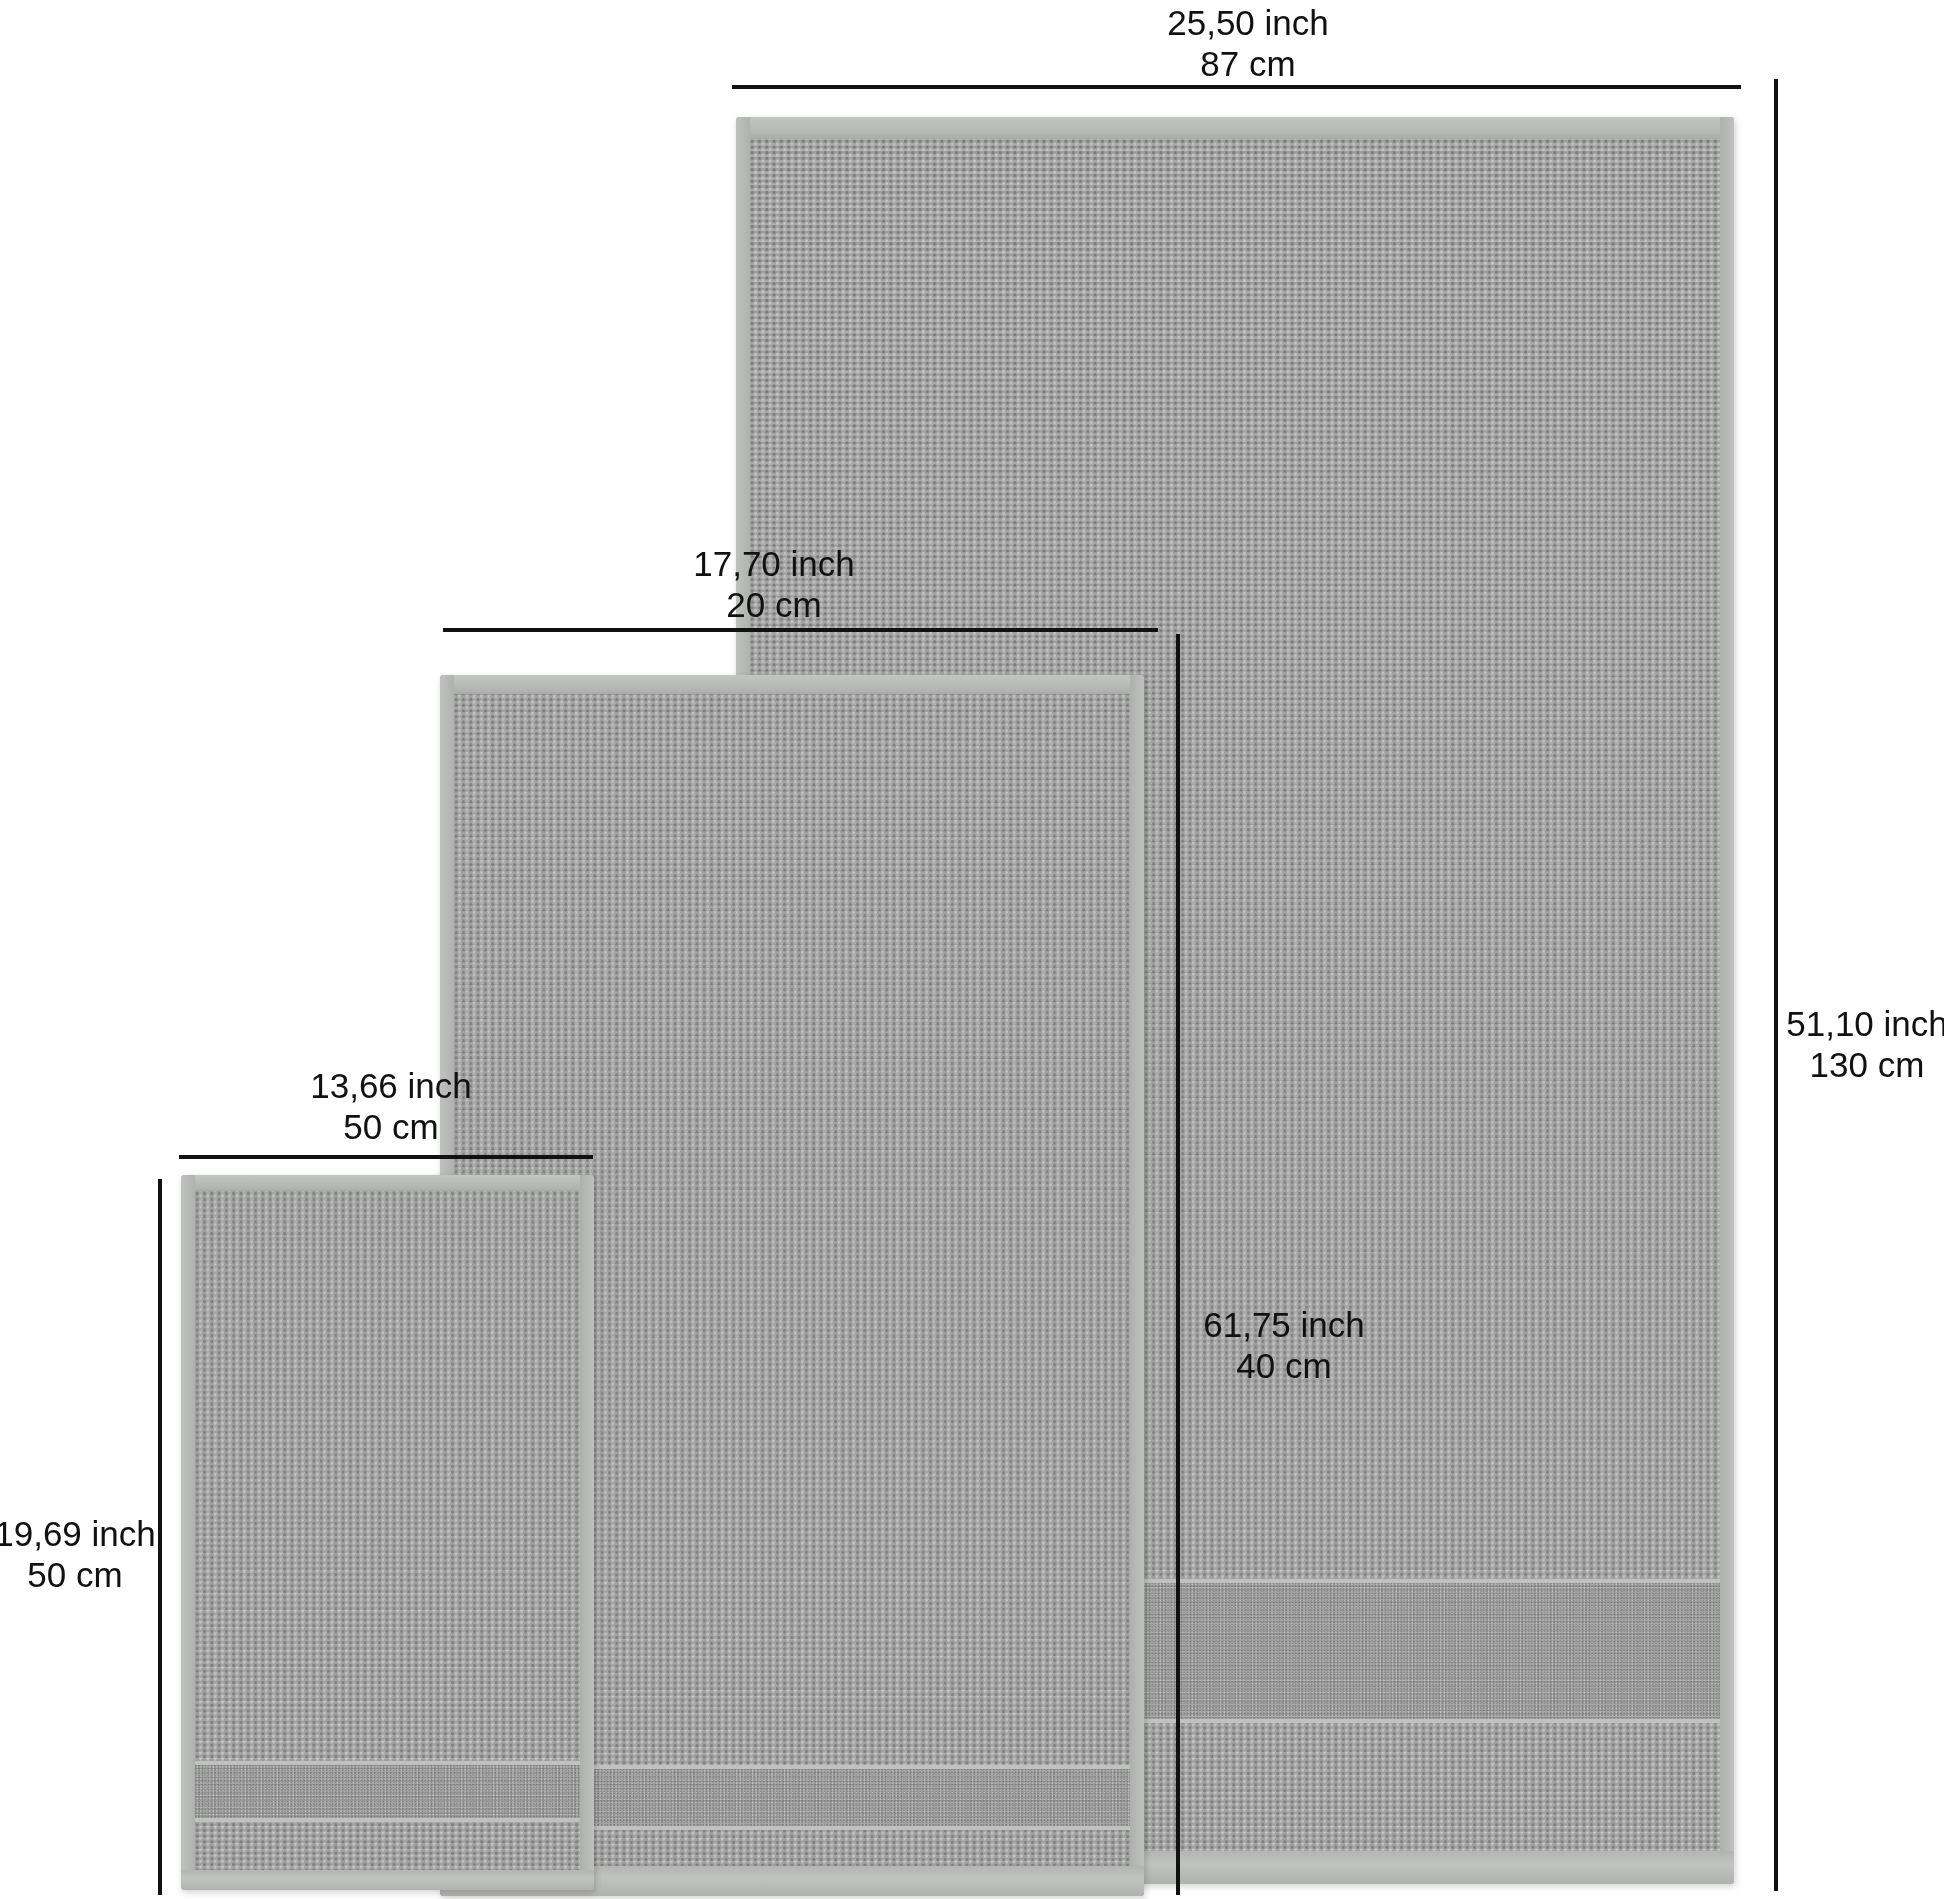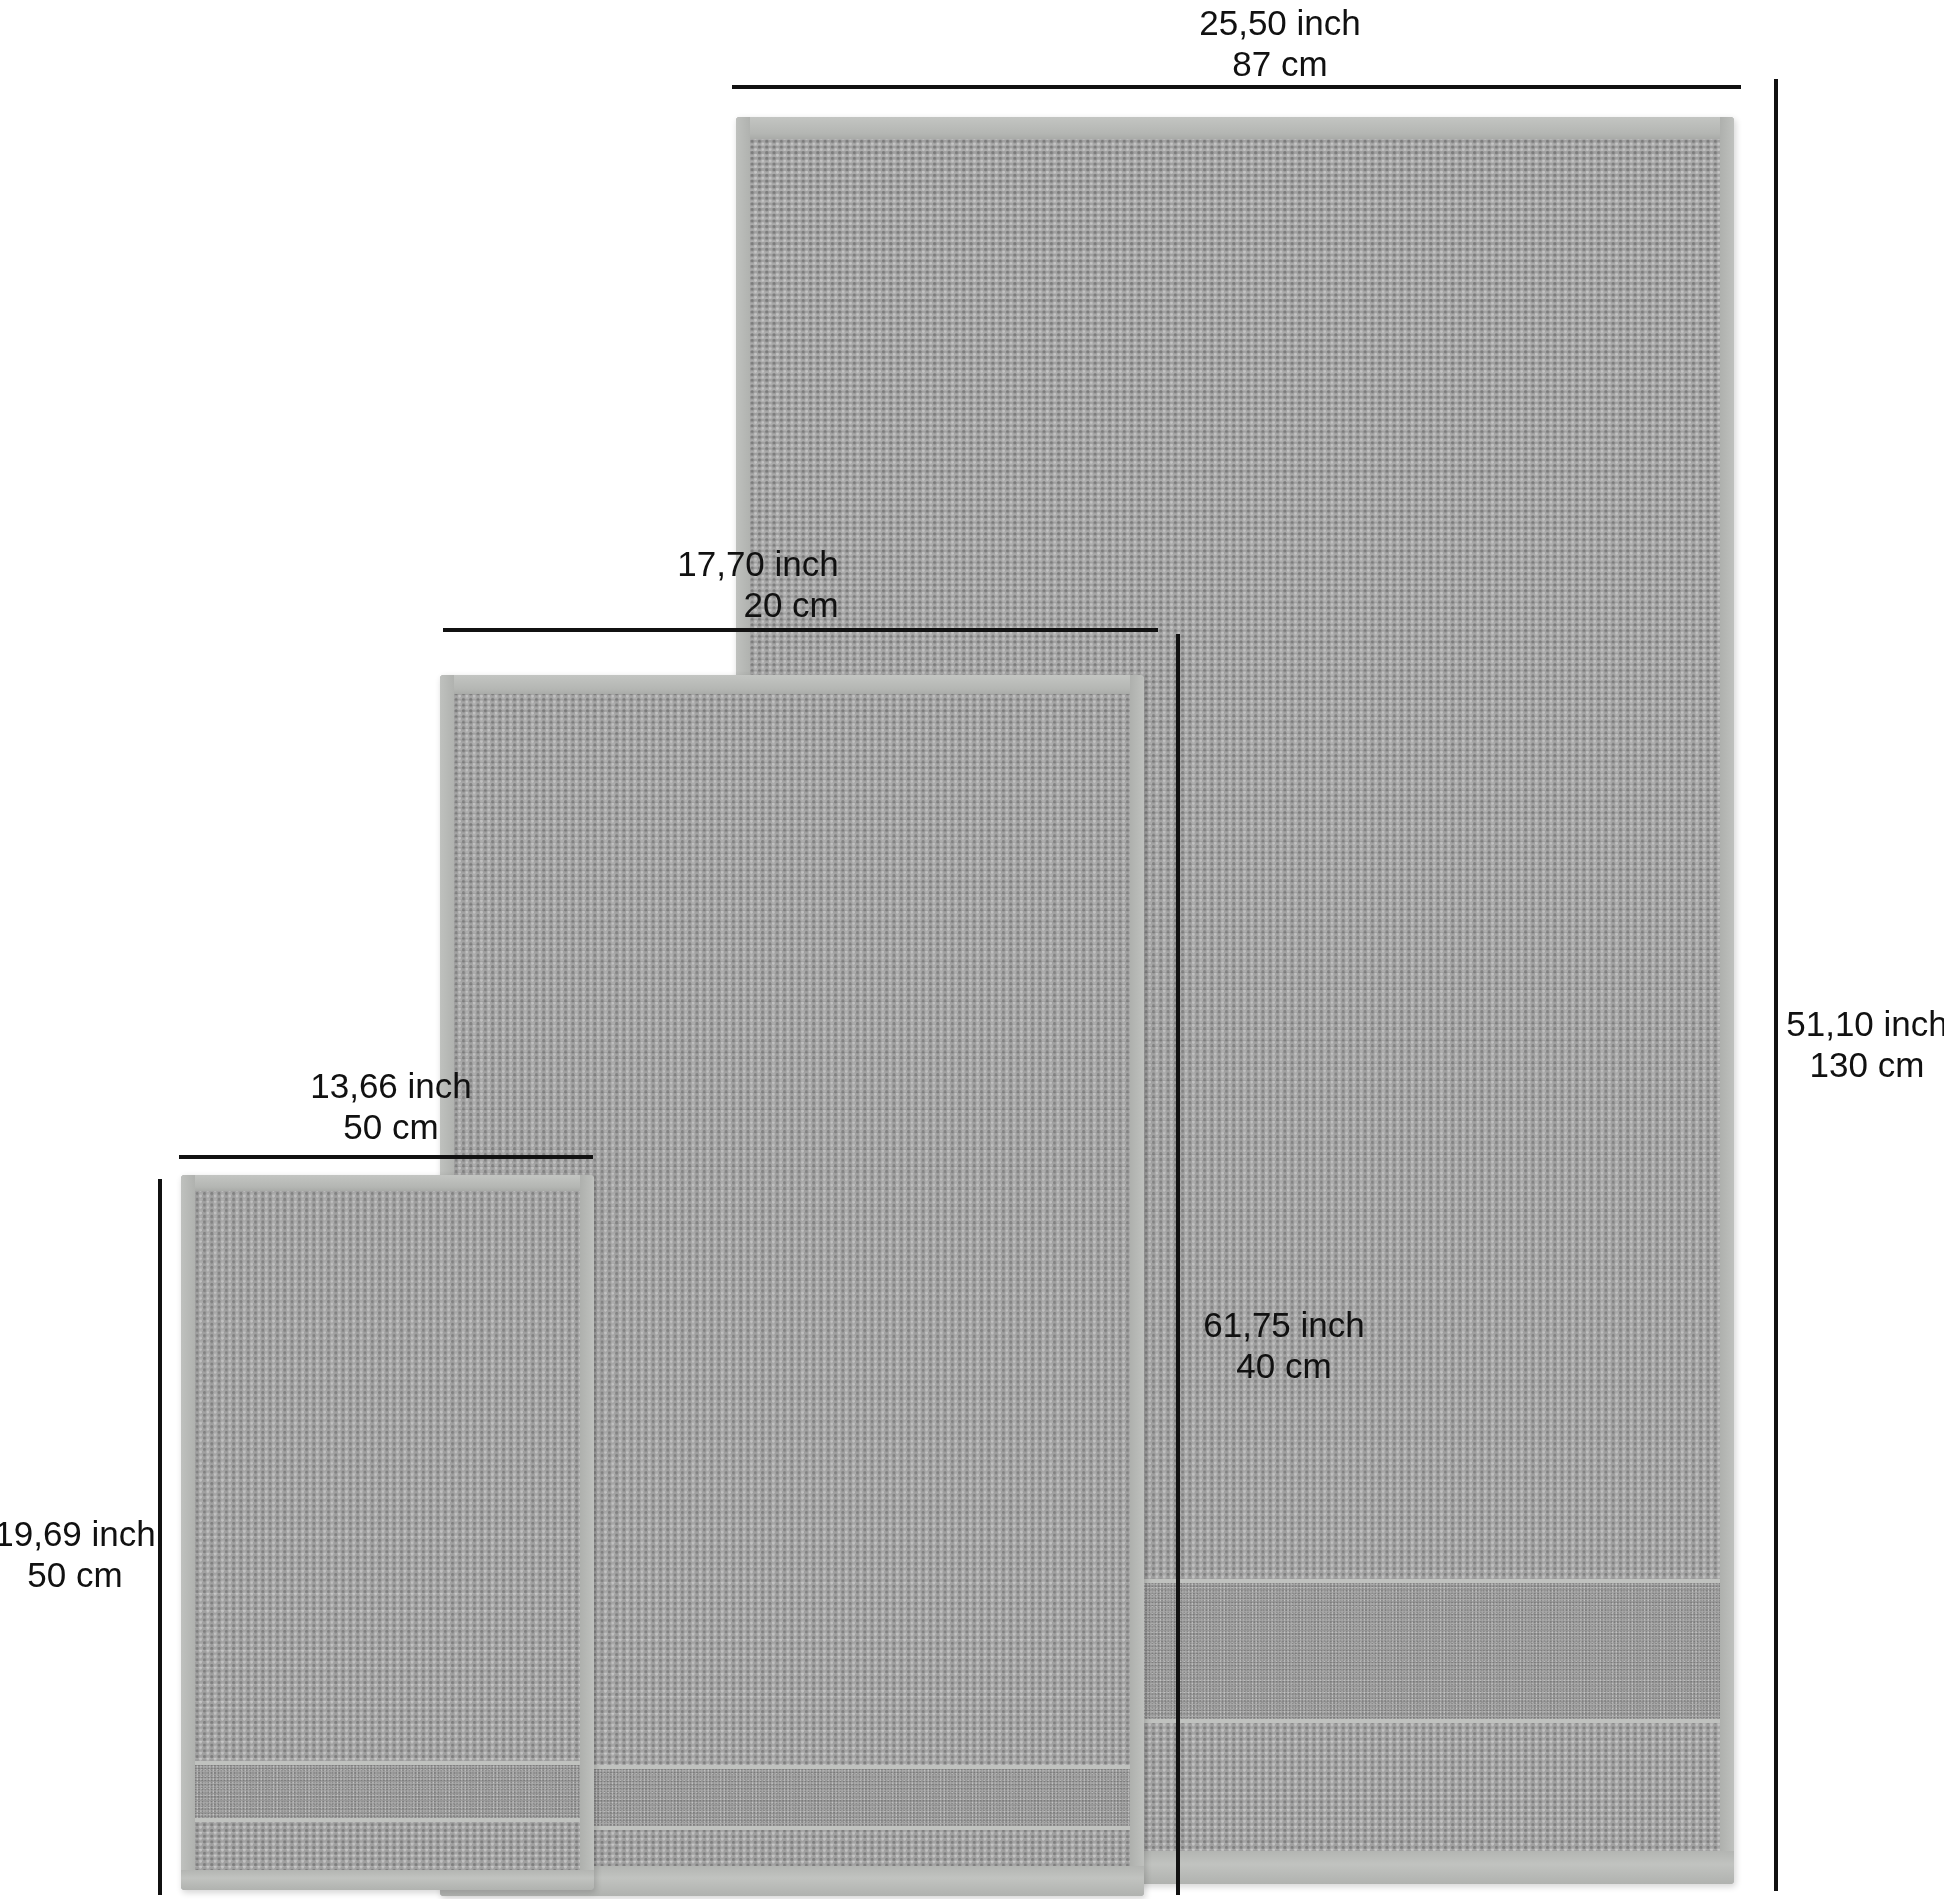--- a/index.html
+++ b/index.html
@@ -81,23 +81,23 @@
 
   
   .dim-label{
     position:absolute;z-index:11;
     transform:translateX(-50%);
     text-align:center;
     font-size:35px;line-height:41px;
     color:#111111;white-space:nowrap;
   }
   .dim-label span{display:block;}
-  #label-large-width  {left:1280px;top:1.6px;}
+  #label-large-width  {left:1248px;top:1.6px;}
   #label-large-height {left:1867px;top:1003px;}
-  #label-medium-width {left:758px; top:543px;text-align:right;}
+  #label-medium-width {left:774px; top:543px;}
   #label-medium-height{left:1284px;top:1304px;}
   #label-small-width  {left:391px; top:1065px;}
   #label-small-height {left:75px;  top:1513px;}
 </style>
 </head>
 <body>
 
 <div id="canvas">
 
   <div class="towel" id="towel-large">

